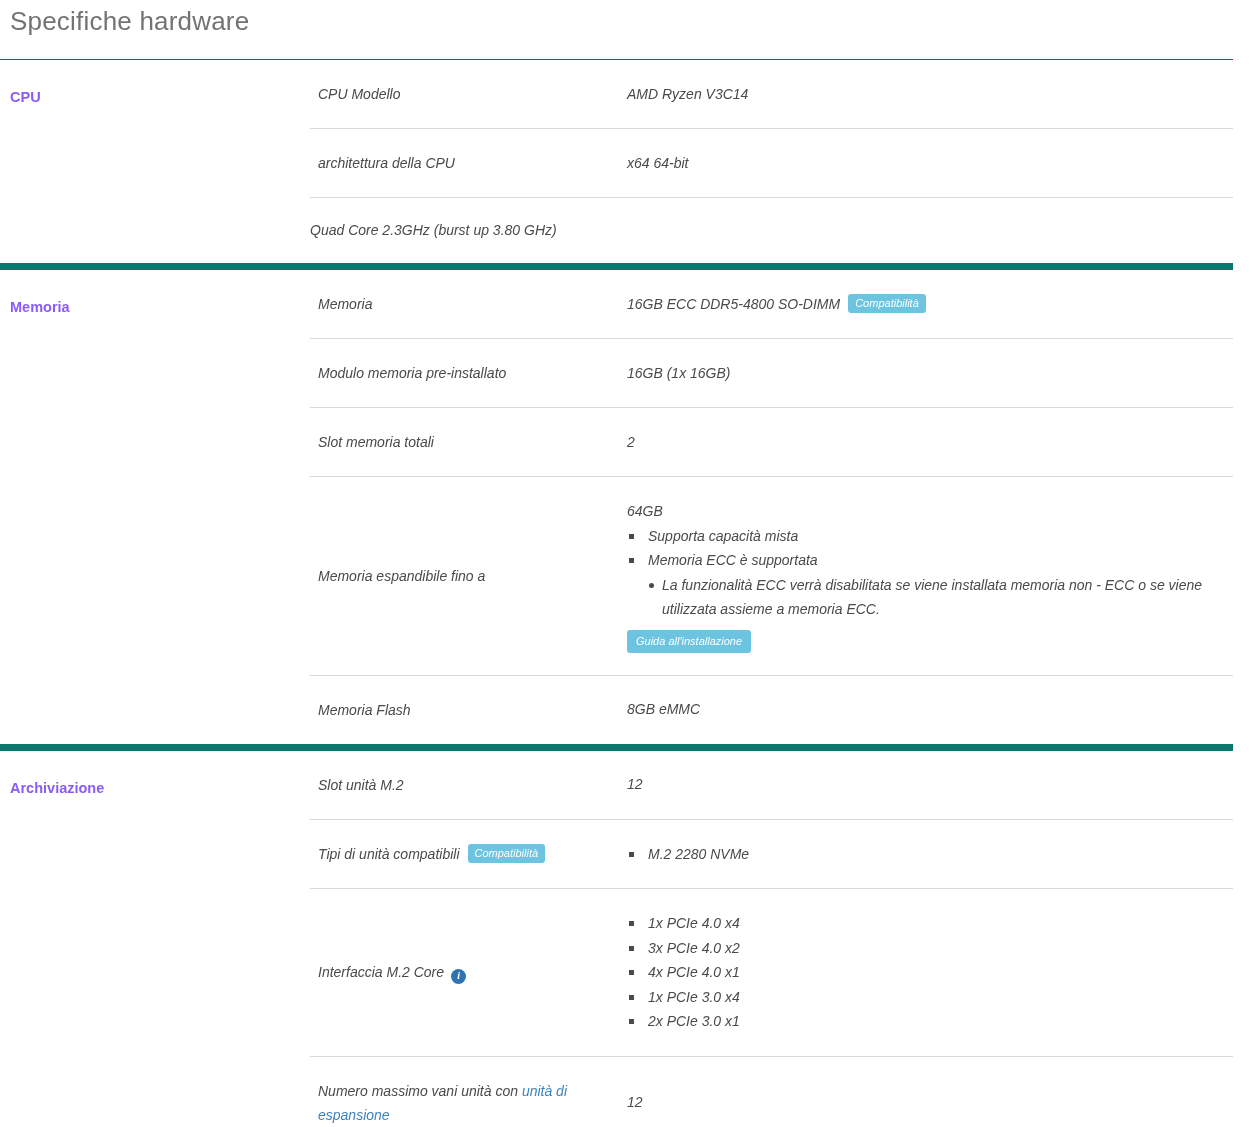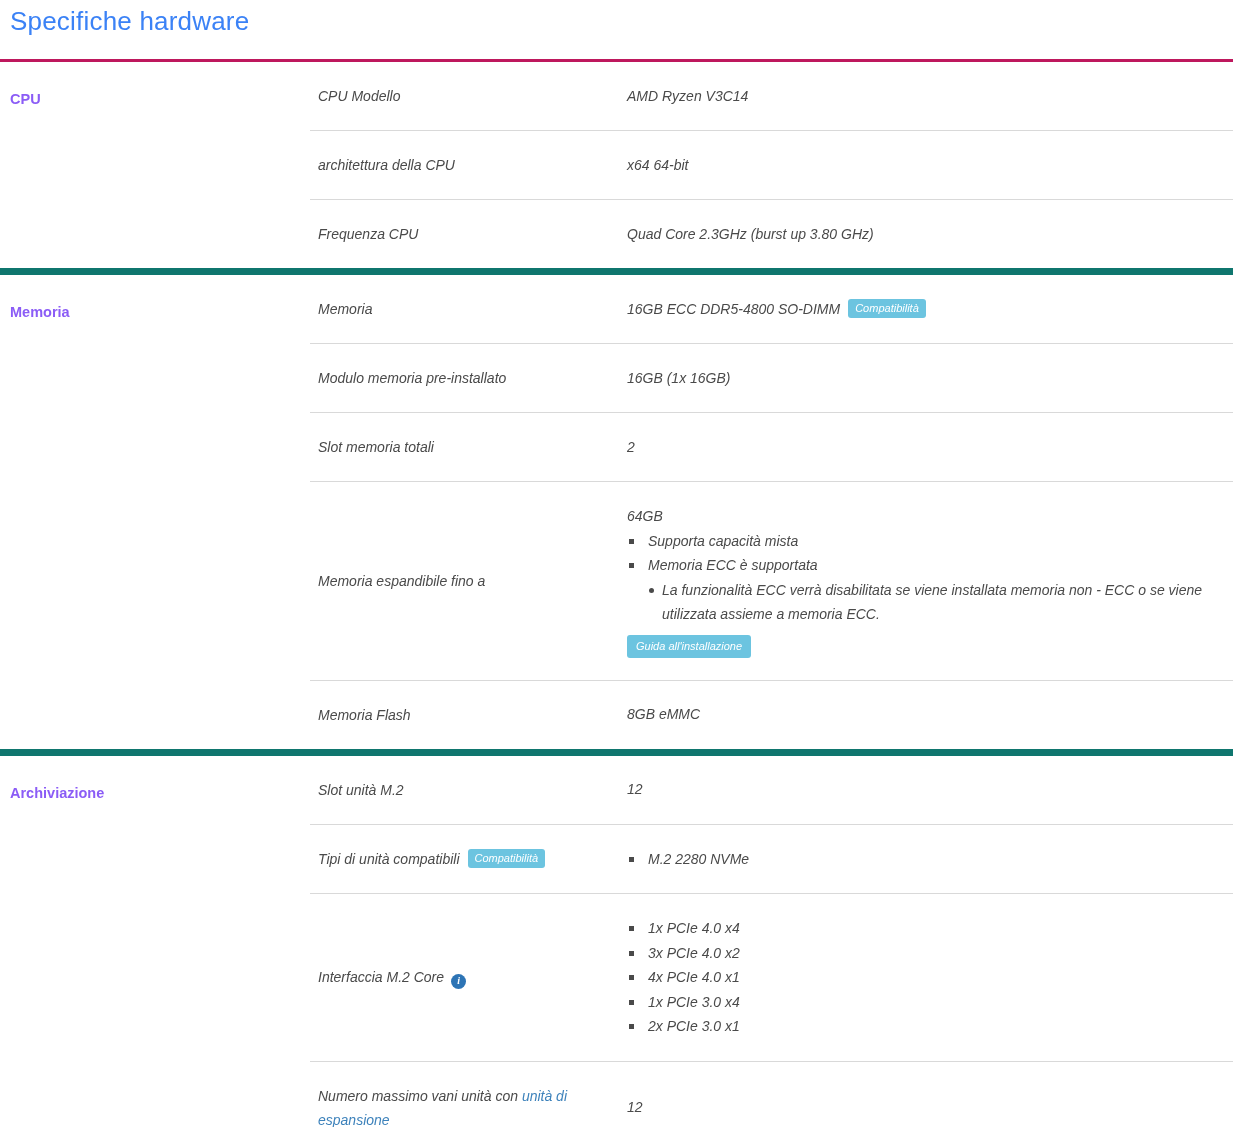--- a/index.html
+++ b/index.html
@@ -11,22 +11,22 @@
     font-size: 14px;
   }
   .page { width: 1252px; }
 
   
   .page-title {
     margin: 0 19px 0 0;
     padding: 6px 0 22px 10px;
     font-size: 26px;
     font-weight: 400;
-    color: #3b82f6;
-    border-bottom: 3px solid #be185d;
+    color: #737373;
+    border-bottom: 1px solid #be185d;
     letter-spacing: 0.2px;
   }
 
   
   .section { display: flex; margin-right: 19px; }
   .section + .section { border-top: 7px solid #0f766e; }
   .section-title {
     width: 310px;
     flex: none;
     padding: 27px 10px 0 10px;
@@ -126,21 +126,20 @@
     <div class="rows">
       <div class="row">
         <div class="row-label">CPU Modello</div>
         <div class="row-value">AMD Ryzen V3C14</div>
       </div>
       <div class="row">
         <div class="row-label">architettura della CPU</div>
         <div class="row-value">x64 64-bit</div>
       </div>
       <div class="row">
-        <div class="row-label">Frequenza CPU</div>
         <div class="row-value">Quad Core 2.3GHz (burst up 3.80 GHz)</div>
       </div>
     </div>
   </div>
 
   <div class="section">
     <div class="section-title">Memoria</div>
     <div class="rows">
       <div class="row">
         <div class="row-label">Memoria</div>

